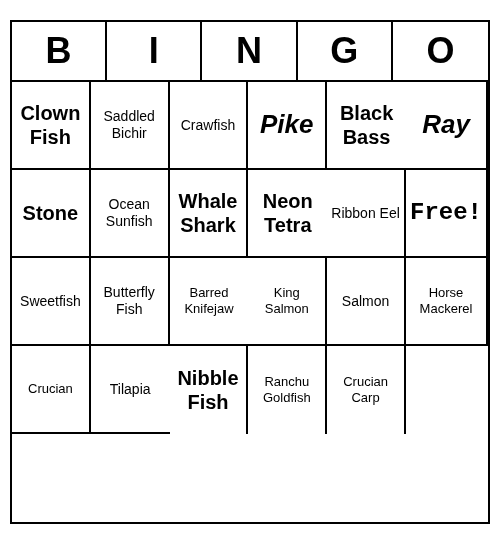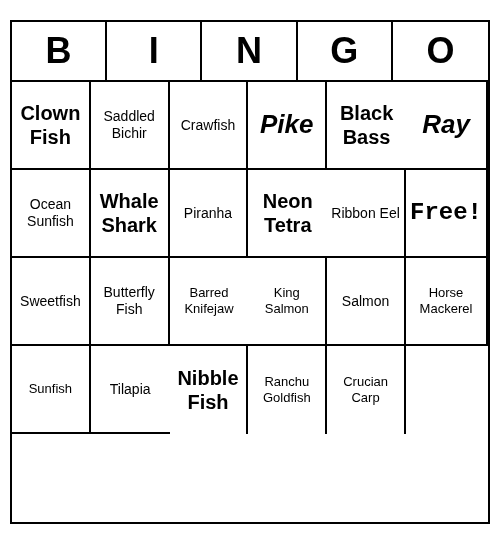--- a/index.html
+++ b/index.html
@@ -80,31 +80,31 @@
       <div class="bingo-header-cell">G</div>
       <div class="bingo-header-cell">O</div>
     </div>
   <div class="bingo-grid">
   <div class="bingo-cell medium-text">Clown Fish</div>
       <div class="bingo-cell">Saddled Bichir</div>
       <div class="bingo-cell">Crawfish</div>
       <div class="bingo-cell large-text">Pike</div>
       <div class="bingo-cell medium-text">Black Bass</div>
       <div class="bingo-cell large-text">Ray</div>
+      <div class="bingo-cell medium-text">Stone</div>
       <div class="bingo-cell">Ocean Sunfish</div>
       <div class="bingo-cell medium-text">Whale Shark</div>
-      <div class="bingo-cell">Piranha</div>
       <div class="bingo-cell medium-text">Neon Tetra</div>
       <div class="bingo-cell">Ribbon Eel</div>
       <div class="bingo-cell free">Free!</div>
       <div class="bingo-cell">Sweetfish</div>
       <div class="bingo-cell">Butterfly Fish</div>
       <div class="bingo-cell" style="font-size: 13px;">Barred Knifejaw</div>
       <div class="bingo-cell" style="font-size: 13px;">King Salmon</div>
       <div class="bingo-cell">Salmon</div>
       <div class="bingo-cell" style="font-size: 13px;">Horse Mackerel</div>
-      <div class="bingo-cell" style="font-size: 13px;">Sunfish</div>
+      <div class="bingo-cell" style="font-size: 13px;">Crucian</div>
       <div class="bingo-cell">Tilapia</div>
       <div class="bingo-cell medium-text">Nibble Fish</div>
       <div class="bingo-cell" style="font-size: 13px;">Ranchu Goldfish</div>
       <div class="bingo-cell" style="font-size: 13px;">Crucian Carp</div>
     </div>
 </div>
 
 </body></html>

